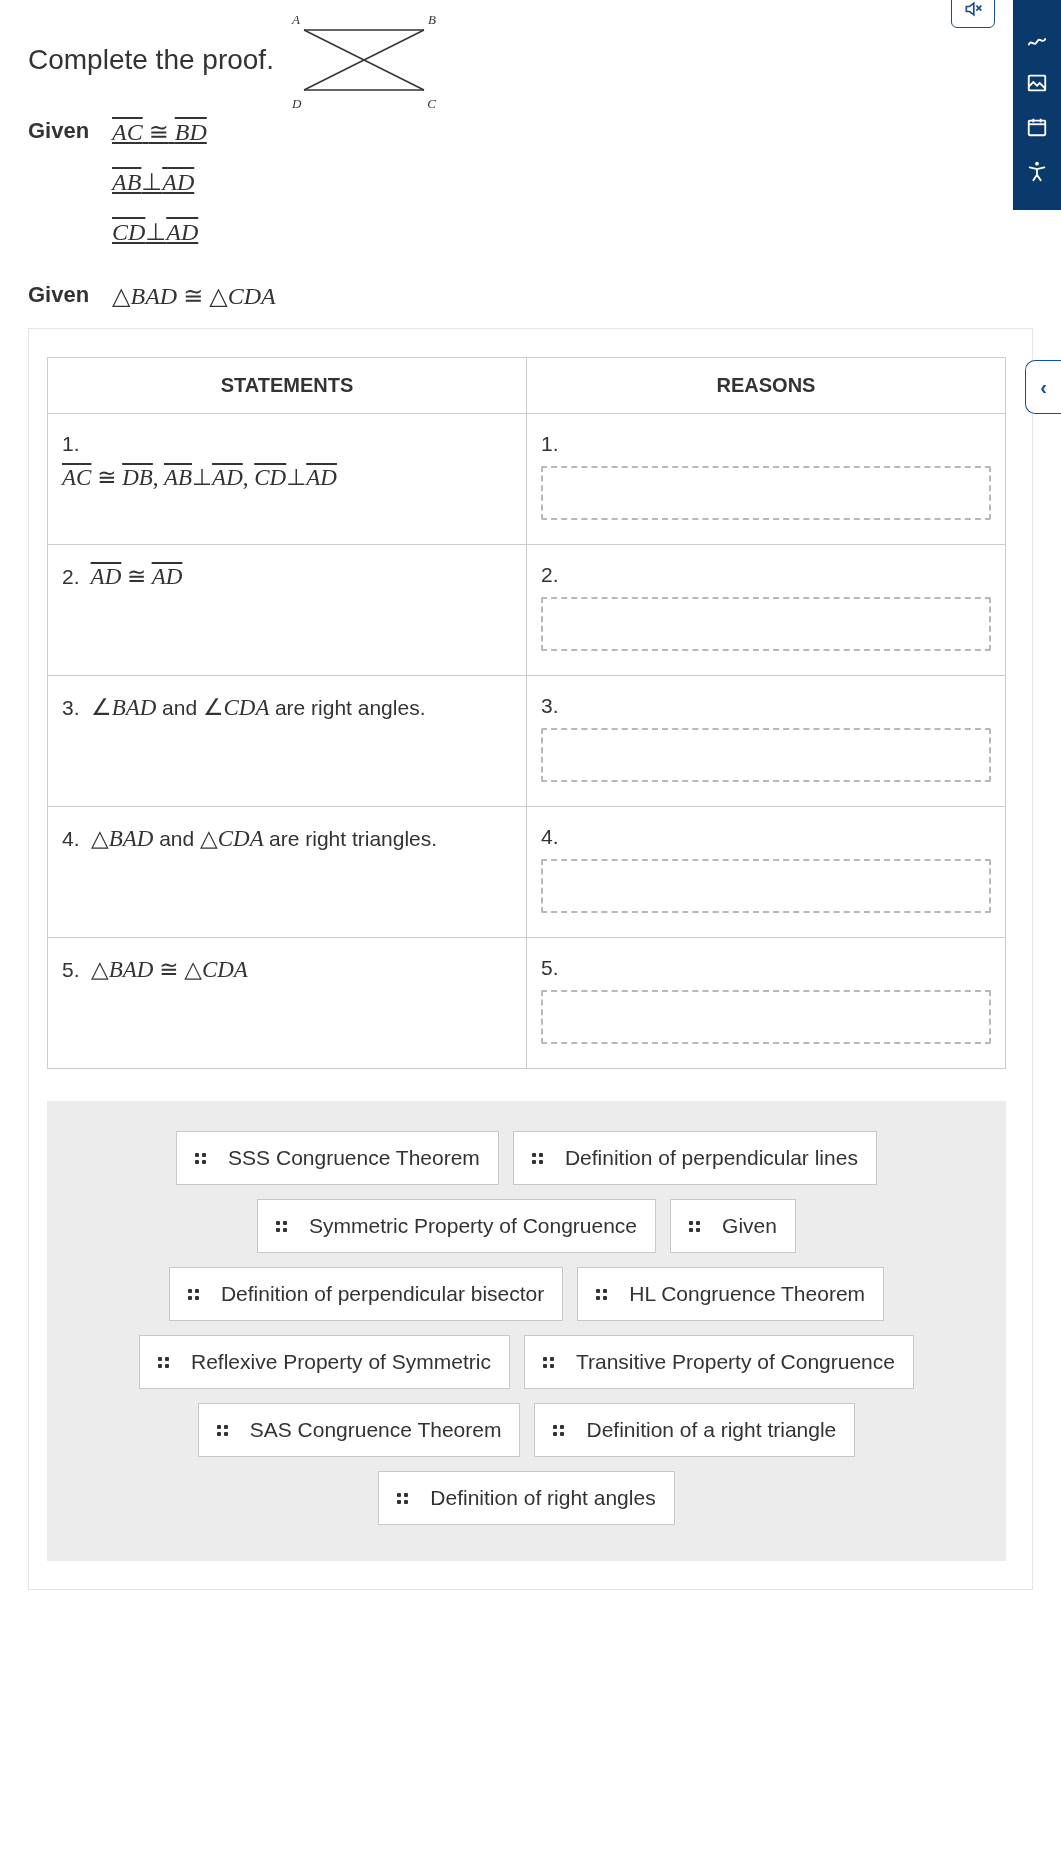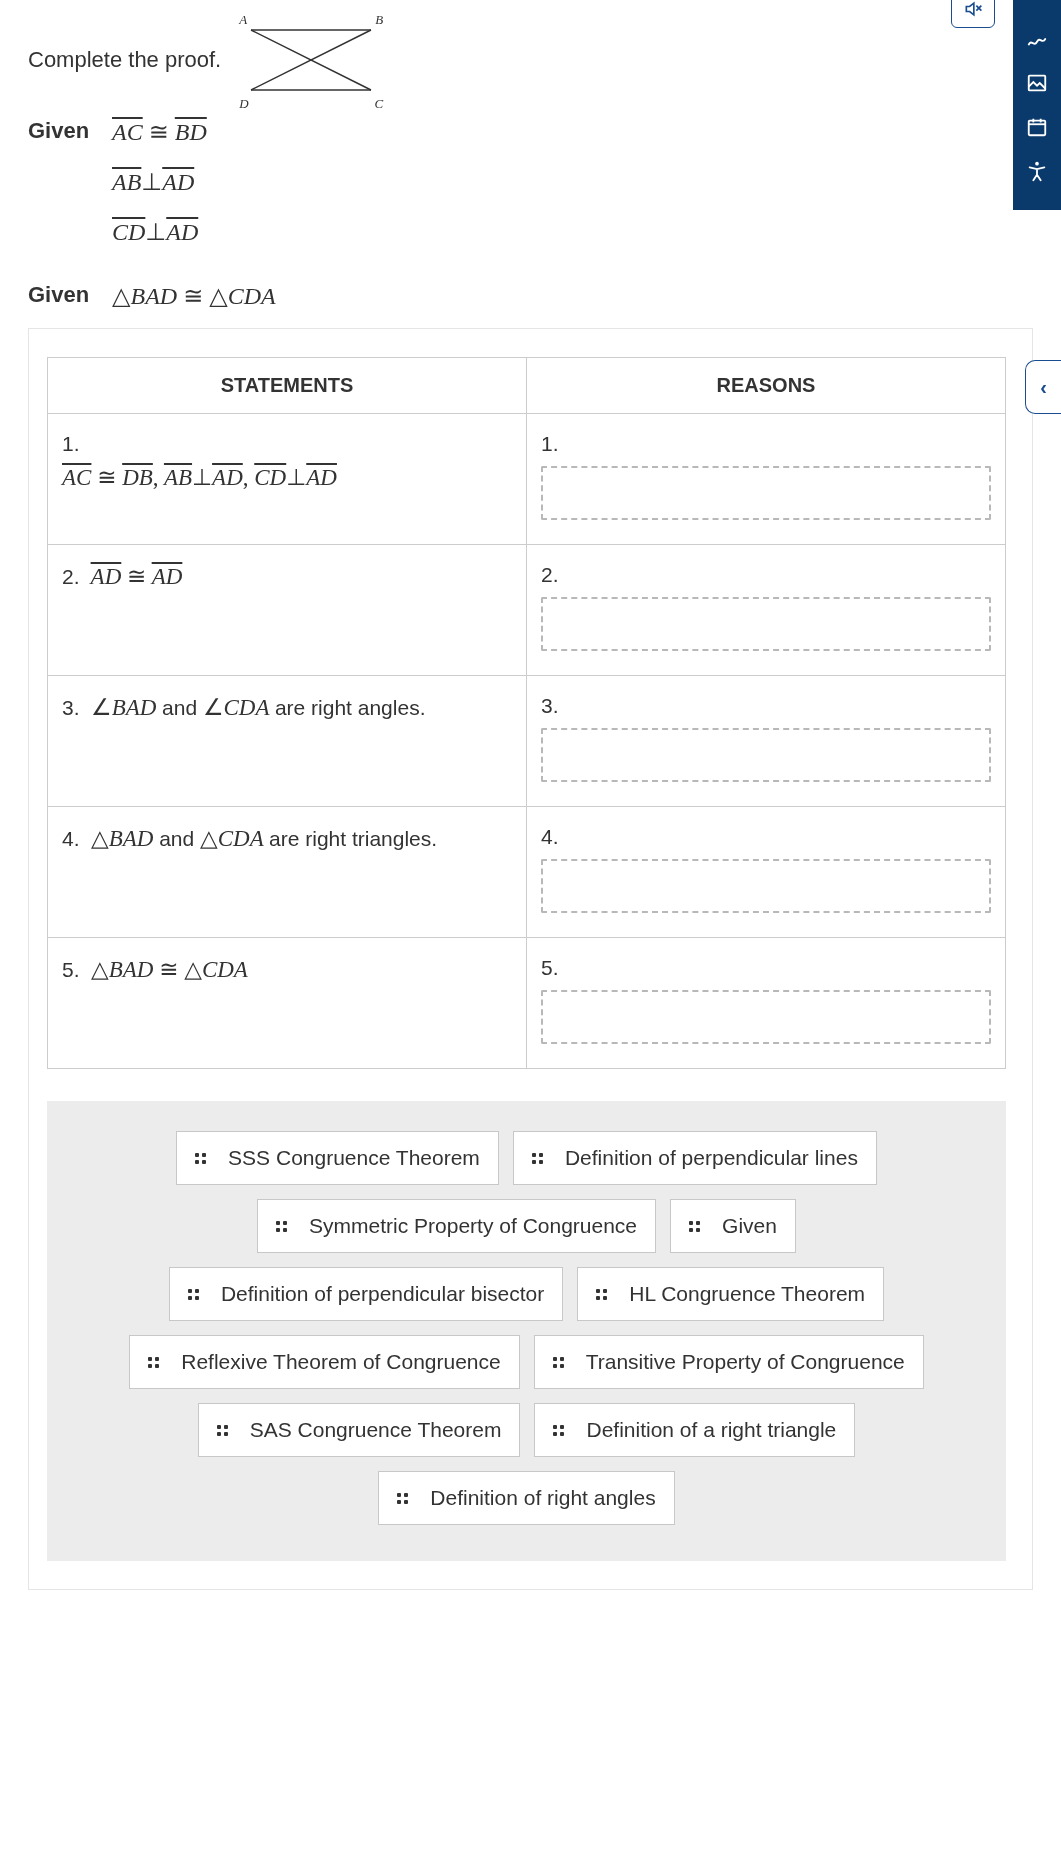--- a/index.html
+++ b/index.html
@@ -5,34 +5,34 @@
 * { box-sizing: border-box; margin: 0; padding: 0; }
 body {
   font-family: Arial, Helvetica, sans-serif;
   background: #fff;
   color: #333;
   width: 1061px;
   position: relative;
 }
 .content { padding: 20px 28px 40px 28px; }
 .intro-row { display: flex; align-items: center; gap: 20px; margin-bottom: 18px; }
-.intro-text { font-size: 22px; color: #333; }
+.intro-text { font-size: 28px; color: #333; }
 .diagram { position: relative; width: 140px; height: 80px; }
 .diagram svg { width: 140px; height: 80px; }
 .diagram-label { position: absolute; font-style: italic; font-size: 13px; font-family: 'Times New Roman', serif; }
 .lbl-a { left: -2px; top: -8px; }
 .lbl-b { right: -2px; top: -8px; }
 .lbl-c { right: -2px; bottom: -12px; }
 .lbl-d { left: -2px; bottom: -12px; }
 
 .given-prove { margin-top: 10px; }
 .gp-row { display: flex; align-items: flex-start; margin-bottom: 14px; }
 .gp-label { font-weight: bold; font-size: 22px; margin-right: 14px; min-width: 70px; }
 .gp-content { font-size: 24px; font-family: 'Times New Roman', serif; font-style: italic; }
-.gp-stack .gp-line { margin-bottom: 22px; }
+.gp-stack .gp-line { margin-bottom: 22px; text-decoration: underline; }
 .overline { text-decoration: overline; text-decoration-thickness: 1.5px; }
 .math { font-family: 'Times New Roman', serif; font-style: italic; font-size: 24px; }
 .upright { font-style: normal; }
 
 .proof-box {
   border: 1px solid #e5e5e5;
   margin-top: 18px;
   padding: 28px 26px 28px 18px;
 }
 .proof-table {
@@ -327,21 +327,21 @@
           </span>
           <span>HL Congruence Theorem</span>
         </div>
       <div class="tile">
           <span class="grip">
             <span></span>
             <span></span>
             <span></span>
             <span></span>
           </span>
-          <span>Reflexive Theorem of Congruence</span>
+          <span>Reflexive Property of Symmetric</span>
         </div>
       <div class="tile">
           <span class="grip">
             <span></span>
             <span></span>
             <span></span>
             <span></span>
           </span>
           <span>Transitive Property of Congruence</span>
         </div>

